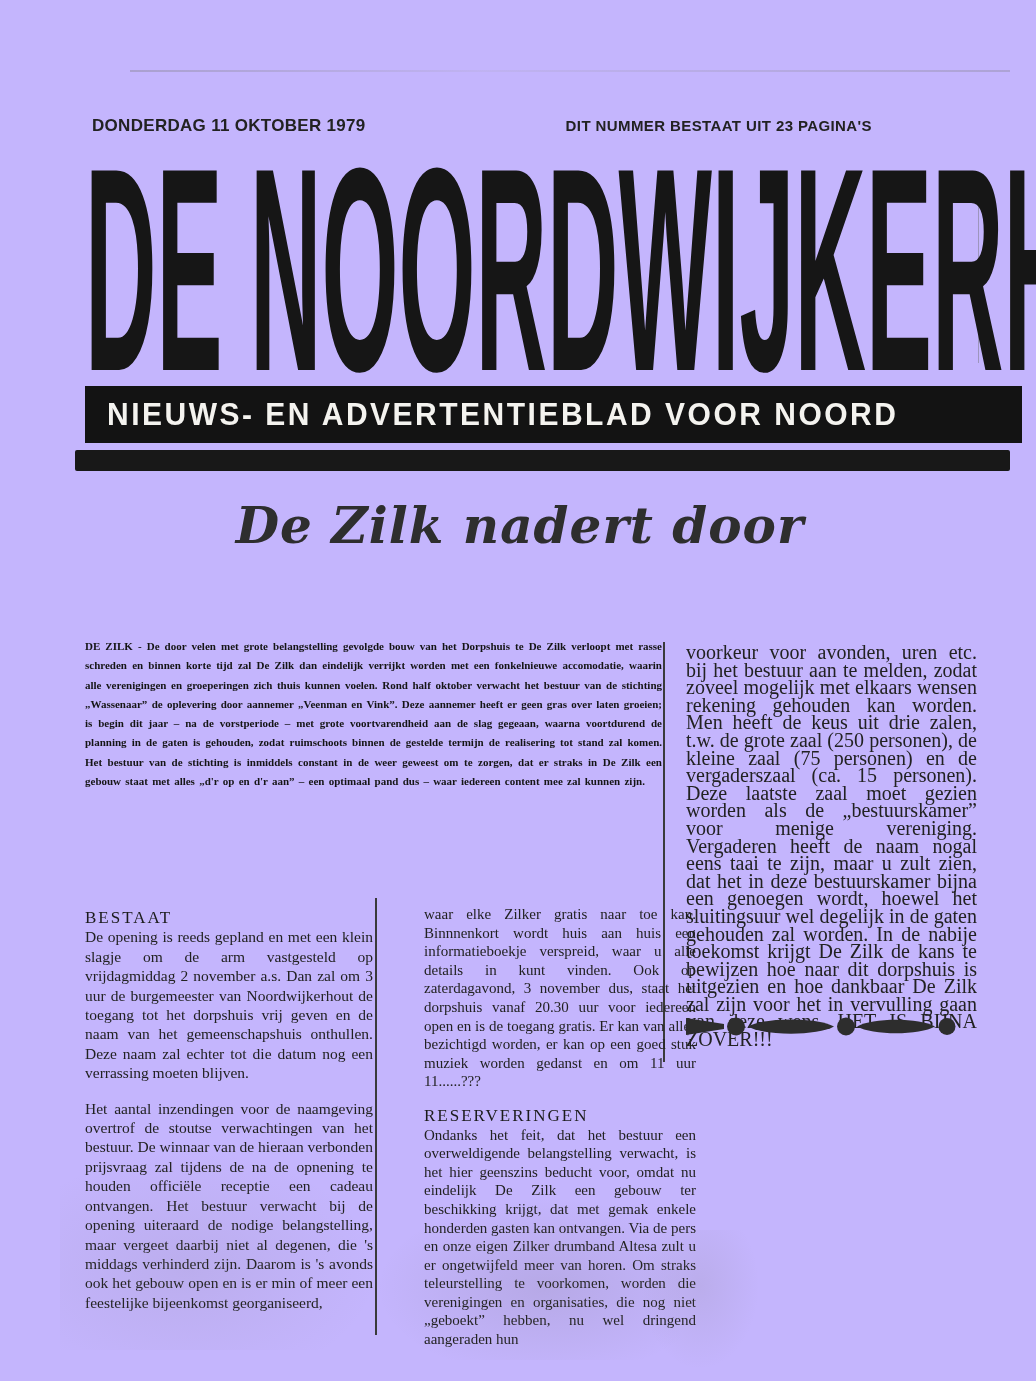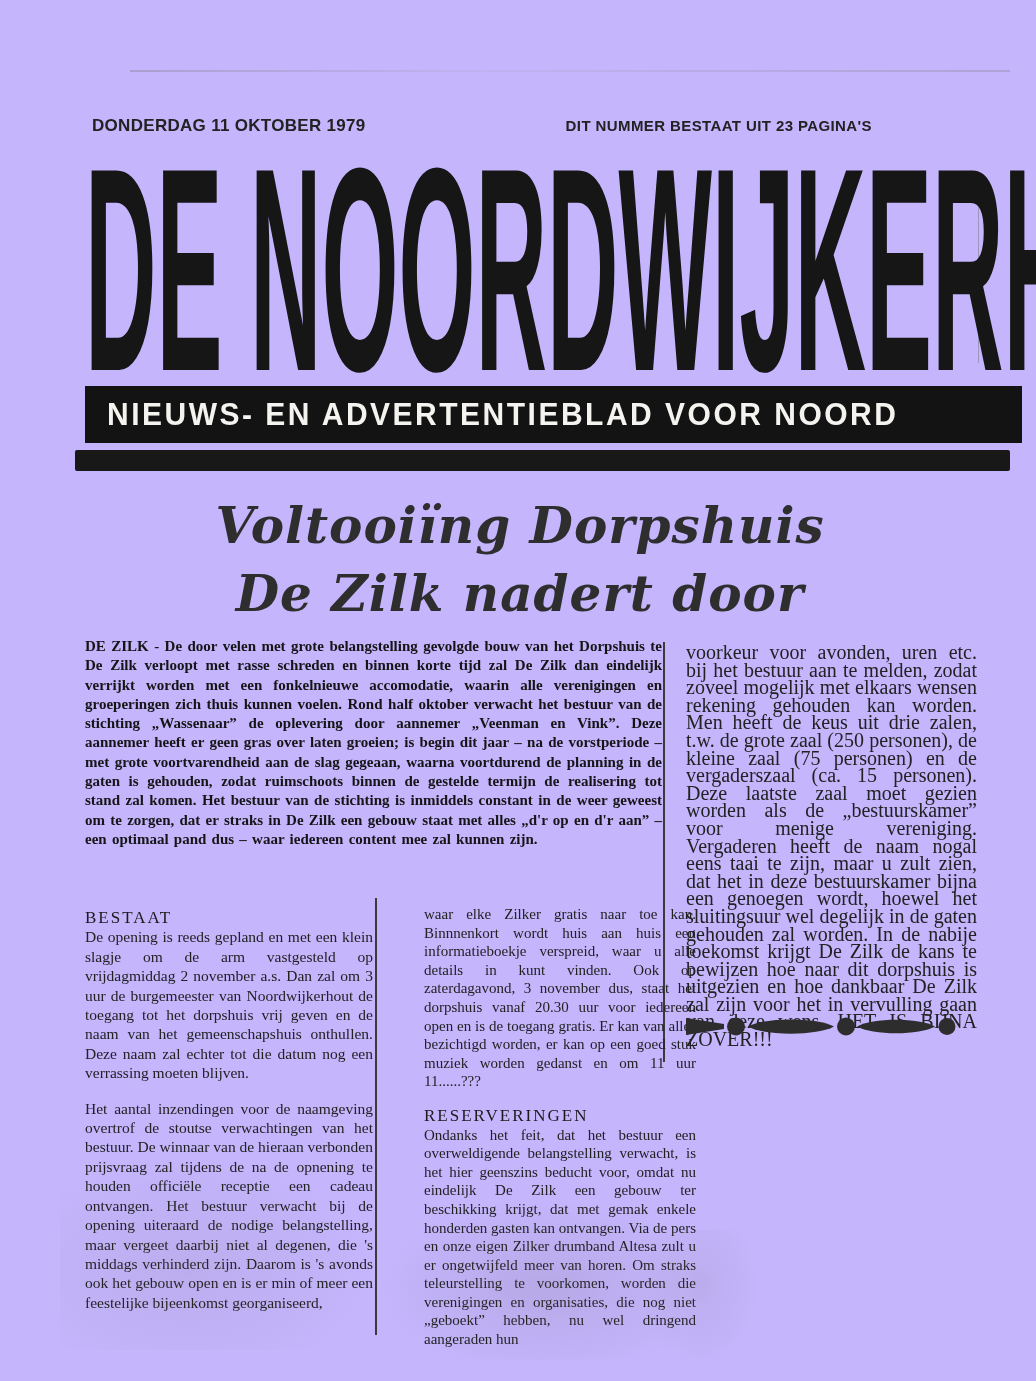--- a/index.html
+++ b/index.html
@@ -18,21 +18,21 @@
   .masthead-wrap{position:absolute;left:85px;top:148px;width:951px;height:230px;overflow:hidden;}
   .banner-bar{position:absolute;left:85px;top:386px;width:937px;height:57px;background:#131313;
     display:flex;align-items:center;}
   .banner-text{font-family:"Liberation Sans", sans-serif;font-weight:bold;font-size:30px;
     color:#f4f3ef;letter-spacing:2.5px;padding-left:22px;white-space:nowrap;transform:scaleY(1.05);}
   .bar2{position:absolute;left:75px;top:450px;width:935px;height:21px;background:#181818;border-radius:2px;}
   .headline{position:absolute;left:130px;top:492px;width:780px;text-align:center;
     font-family:"DejaVu Serif", serif;font-style:italic;font-weight:bold;
     font-size:50px;line-height:68px;color:#2e2e2e;letter-spacing:1px;}
   .lead{position:absolute;left:85px;top:637px;width:577px;
-    font-weight:bold;font-size:15px;line-height:19.3px;text-align:justify;
+    font-weight:bold;font-size:11px;line-height:19.3px;text-align:justify;
     word-spacing:1.5px;color:#151515;}
   .col{position:absolute;text-align:justify;color:#222;}
   .col-left{left:85px;top:908px;width:288px;font-size:15.5px;line-height:19.4px;}
   .col-mid{left:388px;top:905px;width:272px;font-size:15px;line-height:18.6px;margin-left:36px;}
   .col-right{left:686px;top:644px;width:291px;font-size:20px;line-height:17.6px;}
   .col-head{font-size:17px;letter-spacing:2px;font-weight:normal;margin:0 0 3px 0;color:#1b1b1b;}
   .col p{margin:0;}
   .col .gap{height:16px;}
   .vrule1{position:absolute;left:375px;top:898px;width:2px;height:437px;background:#3a3a3a;}
   .vrule2{position:absolute;left:663px;top:642px;width:2px;height:420px;background:#3a3a3a;}
@@ -66,21 +66,20 @@
     </svg>
   </div>
 
   <div class="banner-bar">
     <div class="banner-text">NIEUWS- EN ADVERTENTIEBLAD VOOR NOORD</div>
   </div>
 
   <div class="bar2"></div>
 
   <div class="headline">
-    <div>Voltooiïng Dorpshuis</div>
     <div>De Zilk nadert door</div>
   </div>
 
   <div class="lead">DE ZILK - De door velen met grote belangstelling gevolgde bouw van het Dorpshuis te De Zilk verloopt met rasse schreden en binnen korte tijd zal De Zilk dan eindelijk verrijkt worden met een fonkelnieuwe accomodatie, waarin alle verenigingen en groeperingen zich thuis kunnen voelen. Rond half oktober verwacht het bestuur van de stichting „Wassenaar” de oplevering door aannemer „Veenman en Vink”. Deze aannemer heeft er geen gras over laten groeien; is begin dit jaar – na de vorstperiode – met grote voortvarendheid aan de slag gegeaan, waarna voortdurend de planning in de gaten is gehouden, zodat ruimschoots binnen de gestelde termijn de realisering tot stand zal komen. Het bestuur van de stichting is inmiddels constant in de weer geweest om te zorgen, dat er straks in De Zilk een gebouw staat met alles „d'r op en d'r aan” – een optimaal pand dus – waar iedereen content mee zal kunnen zijn.</div>
 
   <div class="vrule1"></div>
   <div class="vrule2"></div>
 
   <div class="col col-left">
     <p class="col-head">BESTAAT</p>

